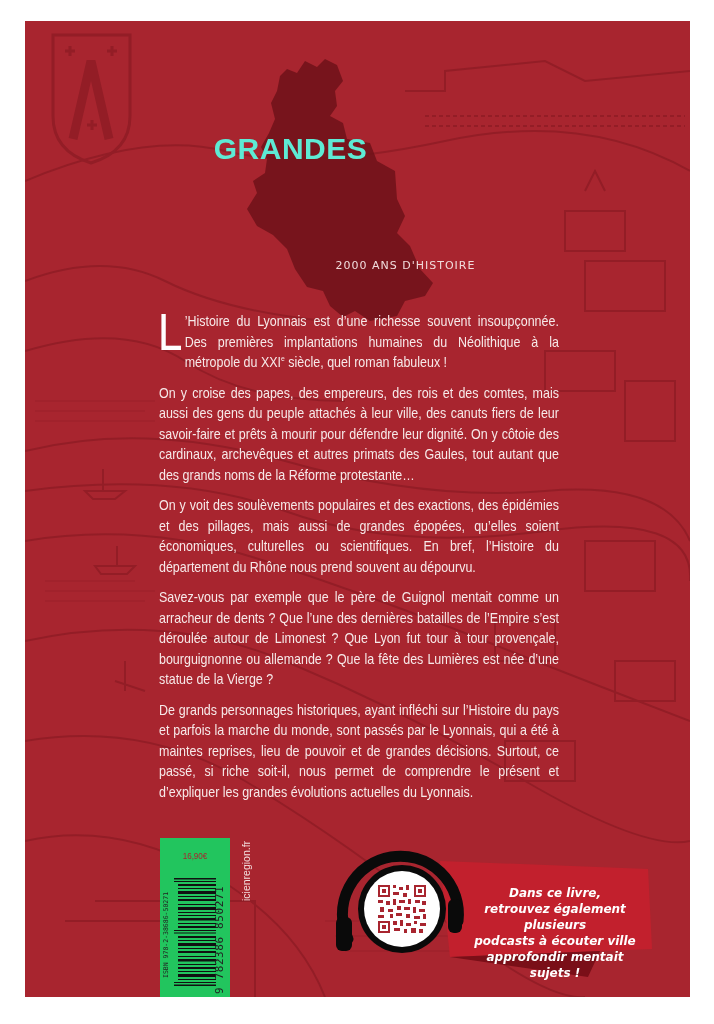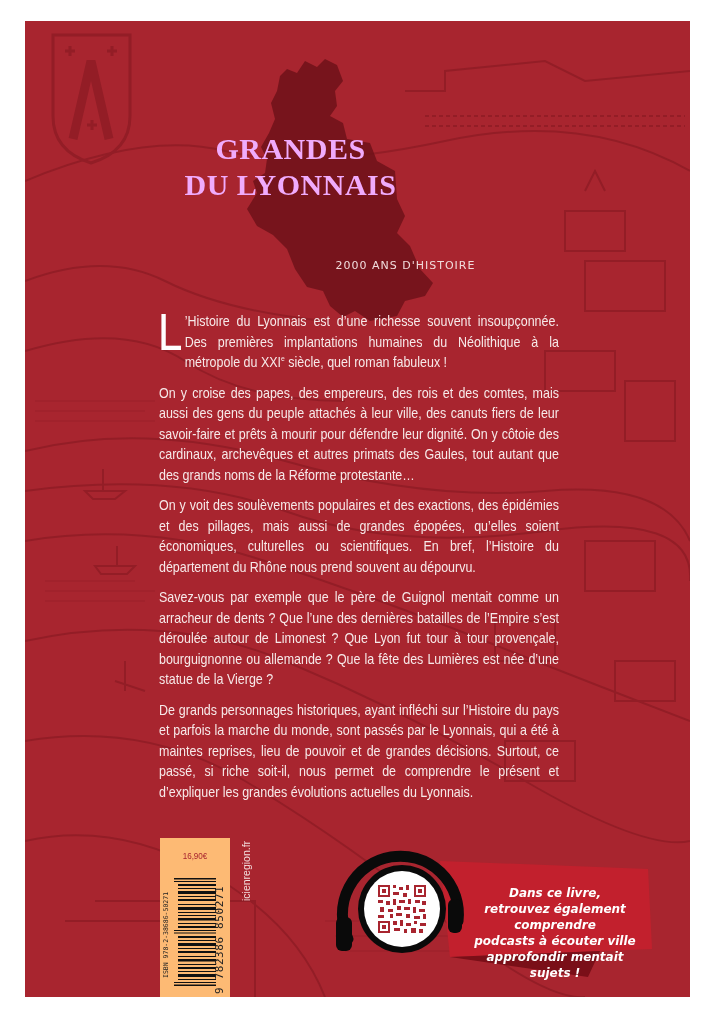--- a/index.html
+++ b/index.html
@@ -2,33 +2,33 @@
 <html><head>
 <meta charset="utf-8">
 <style>
   html, body { margin:0; padding:0; }
   body { width:714px; height:1024px; background:#ffffff; position:relative; overflow:hidden;
          font-family:"Liberation Sans", sans-serif; }
   .cover { position:absolute; left:25px; top:21px; width:665px; height:976px;
            background:#a8252f; overflow:hidden; }
   .engraving { position:absolute; left:0; top:0; width:665px; height:976px; }
   .silhouette { position:absolute; left:0; top:0; width:665px; height:976px; }
-  .title { position:absolute; left:0; width:531px; text-align:center; color:#f0abfc;
-           font-family:Liberation Serif, serif; font-weight:bold; letter-spacing:0.5px; }
+  .title { position:absolute; left:0; width:531px; text-align:center; color:#5eead4;
+           font-family:Liberation Sans, sans-serif; font-weight:bold; letter-spacing:0.5px; }
   .title-line { display:block; font-size:30px; line-height:36px; }
   .subtitle { position:absolute; left:0; width:665px; top:238px; text-align:center;
               color:#f1dcdc; font-family:"DejaVu Sans", sans-serif; font-size:11px; letter-spacing:1px;padding-left:48px; }
   .body-text { position:absolute; left:134px; top:290px; width:400px; color:#f7e9e9;
                font-family:"Liberation Sans", sans-serif; font-size:14.5px; line-height:20.5px;
                transform:scaleX(0.86); transform-origin:left top; width:465px; }
   .body-text p { margin:0 0 10px 0; text-align:justify; }
   .dropcap { float:left; font-size:50px; line-height:40px; font-weight:normal;
              font-family:"DejaVu Sans", sans-serif; margin:2px 4px 0 -2px; color:#ffffff; }
   sup { font-size:8px; vertical-align:super; line-height:0; }
-  .barcode-box { position:absolute; left:135px; top:817px; width:70px; height:159px; background:#fdba74; }
+  .barcode-box { position:absolute; left:135px; top:817px; width:70px; height:159px; background:#22c55e; }
   .price { position:absolute; left:0; top:12px; width:70px; text-align:center; color:#a8252f;
            font-family:"Liberation Sans", sans-serif; font-size:9.5px; transform:scaleX(0.85); }
   .isbn-text { position:absolute; left:2px; top:140px; transform:rotate(-90deg); transform-origin:left top;
                font-family:"DejaVu Sans Mono", monospace; font-size:6.5px; color:#222; white-space:nowrap; }
   .ean-text { position:absolute; left:53px; top:156px; transform:rotate(-90deg); transform-origin:left top;
               font-family:"DejaVu Sans Mono", monospace; font-size:11px; color:#222; white-space:nowrap; letter-spacing:0.6px; }
   .bars { position:absolute; left:14px; top:40px; width:42px; height:108px; }
   .publisher { position:absolute; left:215px; top:822px; width:12px; height:60px; }
   .publisher span { position:absolute; left:0; top:58px; transform:rotate(-90deg); transform-origin:left top;
                     color:#f3dede; font-size:10.5px; white-space:nowrap; font-family:"Liberation Sans", sans-serif; }
@@ -79,21 +79,20 @@
   <svg class="silhouette" viewBox="0 0 665 976">
     <path fill="#6e1219" opacity="0.85" d="M255 55 L262 48 L272 52 L280 40 L292 46 L300 38 L312 44 L318 60 L310 70 L312 85
          L305 95 L318 102 L322 118 L345 122 L352 140 L370 150 L372 178 L380 195 L372 212
          L385 225 L395 248 L408 262 L400 275 L380 280 L372 295 L345 300 L330 290 L318 296
          L305 285 L298 270 L282 266 L270 248 L262 228 L248 214 L232 205 L222 188 L232 172
          L228 160 L240 152 L242 138 L236 126 L244 112 L250 98 L246 82 L252 70 Z"></path>
   </svg>
 
   <div class="title" style="top:110px;">
     <span class="title-line">GRANDES</span>
-    <span class="title-line">DU LYONNAIS</span>
   </div>
   <div class="subtitle">2000 ANS D'HISTOIRE</div>
 
   <div class="body-text">
     <p><span class="dropcap">L</span><span>’Histoire du Lyonnais est d’une richesse souvent insoupçonnée. Des premières implantations humaines du Néolithique à la métropole du XXI</span><sup>e</sup><span> siècle, quel roman fabuleux !</span></p>
     <p>On y croise des papes, des empereurs, des rois et des comtes, mais aussi des gens du peuple attachés à leur ville, des canuts fiers de leur savoir-faire et prêts à mourir pour défendre leur dignité. On y côtoie des cardinaux, archevêques et autres primats des Gaules, tout autant que des grands noms de la Réforme protestante…</p>
     <p>On y voit des soulèvements populaires et des exactions, des épidémies et des pillages, mais aussi de grandes épopées, qu’elles soient économiques, culturelles ou scientifiques. En bref, l’Histoire du département du Rhône nous prend souvent au dépourvu.</p>
     <p>Savez-vous par exemple que le père de Guignol mentait comme un arracheur de dents ? Que l’une des dernières batailles de l’Empire s’est déroulée autour de Limonest ? Que Lyon fut tour à tour provençale, bourguignonne ou allemande ? Que la fête des Lumières est née d’une statue de la Vierge ?</p>
     <p>De grands personnages historiques, ayant infléchi sur l’Histoire du pays et parfois la marche du monde, sont passés par le Lyonnais, qui a été à maintes reprises, lieu de pouvoir et de grandes décisions. Surtout, ce passé, si riche soit-il, nous permet de comprendre le présent et d’expliquer les grandes évolutions actuelles du Lyonnais.</p>
   </div>
@@ -196,19 +195,19 @@
         <rect x="36" y="36" width="3" height="3"></rect>
           <rect x="42" y="38" width="6" height="3"></rect>
           <rect x="16" y="43" width="6" height="3"></rect>
         <rect x="26" y="44" width="3" height="4"></rect>
           <rect x="33" y="43" width="5" height="5"></rect>
           <rect x="41" y="44" width="4" height="4"></rect>
       </g>
     </svg>
     <div class="promo">
       <div>Dans ce livre,</div>
-      <div>retrouvez également comprendre</div>
+      <div>retrouvez également plusieurs</div>
       <div>podcasts à écouter ville</div>
       <div>approfondir mentait sujets !</div>
     </div>
   </div>
 
 </div>
 
 </body></html>

